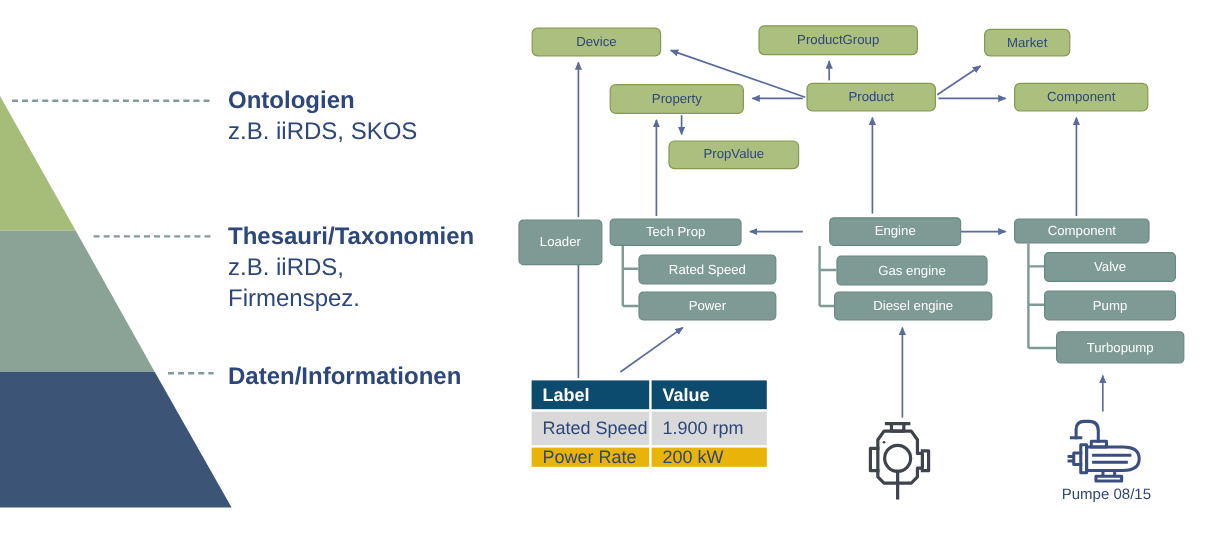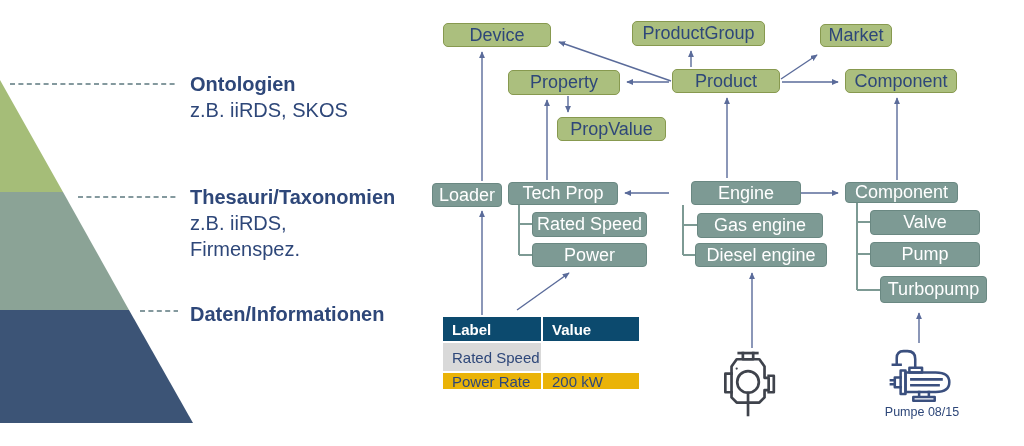--- a/index.html
+++ b/index.html
@@ -10,21 +10,21 @@
   .layer { position:absolute; left:0; top:0; }
 
   
   .pyr-block { position:absolute; left:190px; color:#2e4779; font-size:20px; line-height:26px; }
   .pyr-title { font-weight:bold; }
 
   
   .node {
     position:absolute; box-sizing:border-box;
     display:flex; align-items:center; justify-content:center;
-    font-size:18px; border-radius:5px; white-space:nowrap;
+    font-size:11px; border-radius:5px; white-space:nowrap;
   }
   .green { background:#abbf7e; border:1.5px solid #87994f; color:#2e4779; }
   .teal  { background:#7d9a94; border:1px solid #6a8882; color:#ffffff; border-radius:4px; }
 
   
   .dtable { position:absolute; left:443px; top:317px; font-size:15px; }
   .trow { display:flex; gap:2px; margin-bottom:2px; }
   .tc { box-sizing:border-box; padding-left:9px; display:flex; align-items:center; }
   .c1 { width:98px; } .c2 { width:96px; }
   .thead .tc { background:#0c4a6e; color:#ffffff; font-weight:bold; height:24px; }
@@ -97,39 +97,40 @@
   </div>
 
   <div class="node green" style="left:443px; top:23px;  width:108px; height:24px;">Device</div>
   <div class="node green" style="left:632px; top:21px;  width:133px; height:25px;">ProductGroup</div>
   <div class="node green" style="left:820px; top:24px;  width:72px;  height:23px;">Market</div>
   <div class="node green" style="left:508px; top:70px;  width:112px; height:25px;text-align:center;">Property</div>
   <div class="node green" style="left:672px; top:69px;  width:108px; height:24px;">Product</div>
   <div class="node green" style="left:845px; top:69px;  width:112px; height:24px;">Component</div>
   <div class="node green" style="left:557px; top:117px; width:109px; height:24px;">PropValue</div>
 
-  <div class="node teal" style="left:432px; top:183px; width:70px;  height:24px;">Loader</div>
+  <div class="node teal" style="left:432px; top:183px; width:70px;  height:38px;">Loader</div>
   <div class="node teal" style="left:508px; top:182px; width:110px; height:23px;">Tech Prop</div>
   <div class="node teal" style="left:672px; top:181px; width:110px; height:24px;margin-left:19px;">Engine</div>
   <div class="node teal" style="left:845px; top:182px; width:113px; height:21px;">Component</div>
   <div class="node teal" style="left:532px; top:212px; width:115px; height:25px;">Rated Speed</div>
   <div class="node teal" style="left:532px; top:243px; width:115px; height:24px;">Power</div>
   <div class="node teal" style="left:697px; top:213px; width:126px; height:25px;">Gas engine</div>
   <div class="node teal" style="left:695px; top:243px; width:132px; height:24px;">Diesel engine</div>
   <div class="node teal" style="left:870px; top:210px; width:110px; height:25px;">Valve</div>
   <div class="node teal" style="left:870px; top:242px; width:110px; height:25px;">Pump</div>
   <div class="node teal" style="left:880px; top:276px; width:107px; height:27px;">Turbopump</div>
 
   <div class="dtable">
     <div class="trow thead">
       <div class="tc c1">Label</div>
       <div class="tc c2">Value</div>
     </div>
     <div class="trow tr1">
       <div class="tc c1">Rated Speed</div>
+      <div class="tc c2">1.900 rpm</div>
     </div>
     <div class="trow tr2">
       <div class="tc c1">Power Rate</div>
       <div class="tc c2">200 kW</div>
     </div>
   </div>
 
   <div class="icon-wrap" style="left:716px; top:351px;">
     <svg width="62" height="66" viewBox="0 0 60 64">
       <g stroke="#3f434c" stroke-width="2.6" fill="none" stroke-linejoin="round" stroke-linecap="square">

